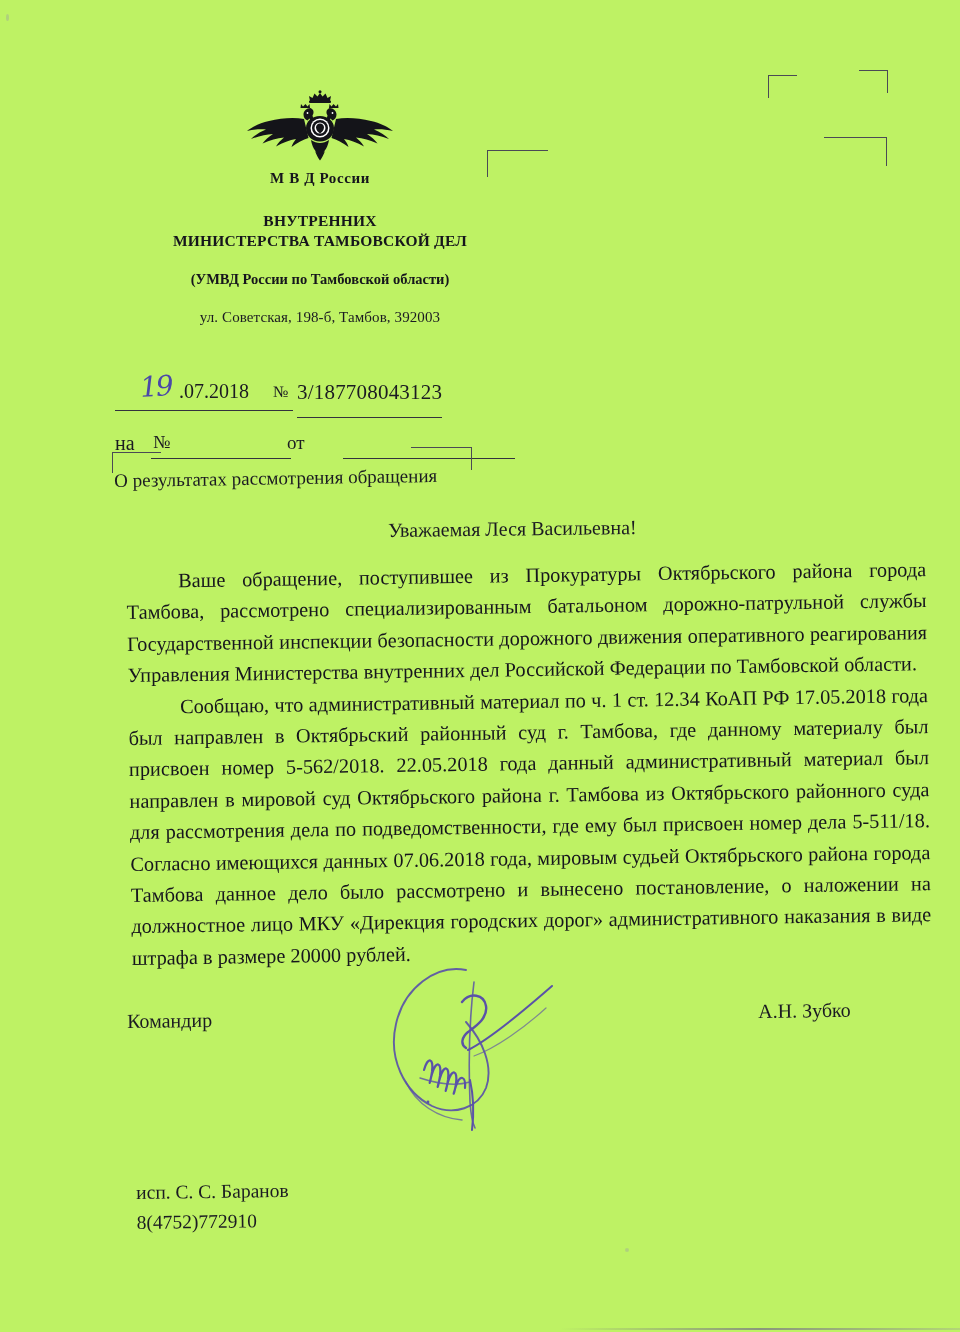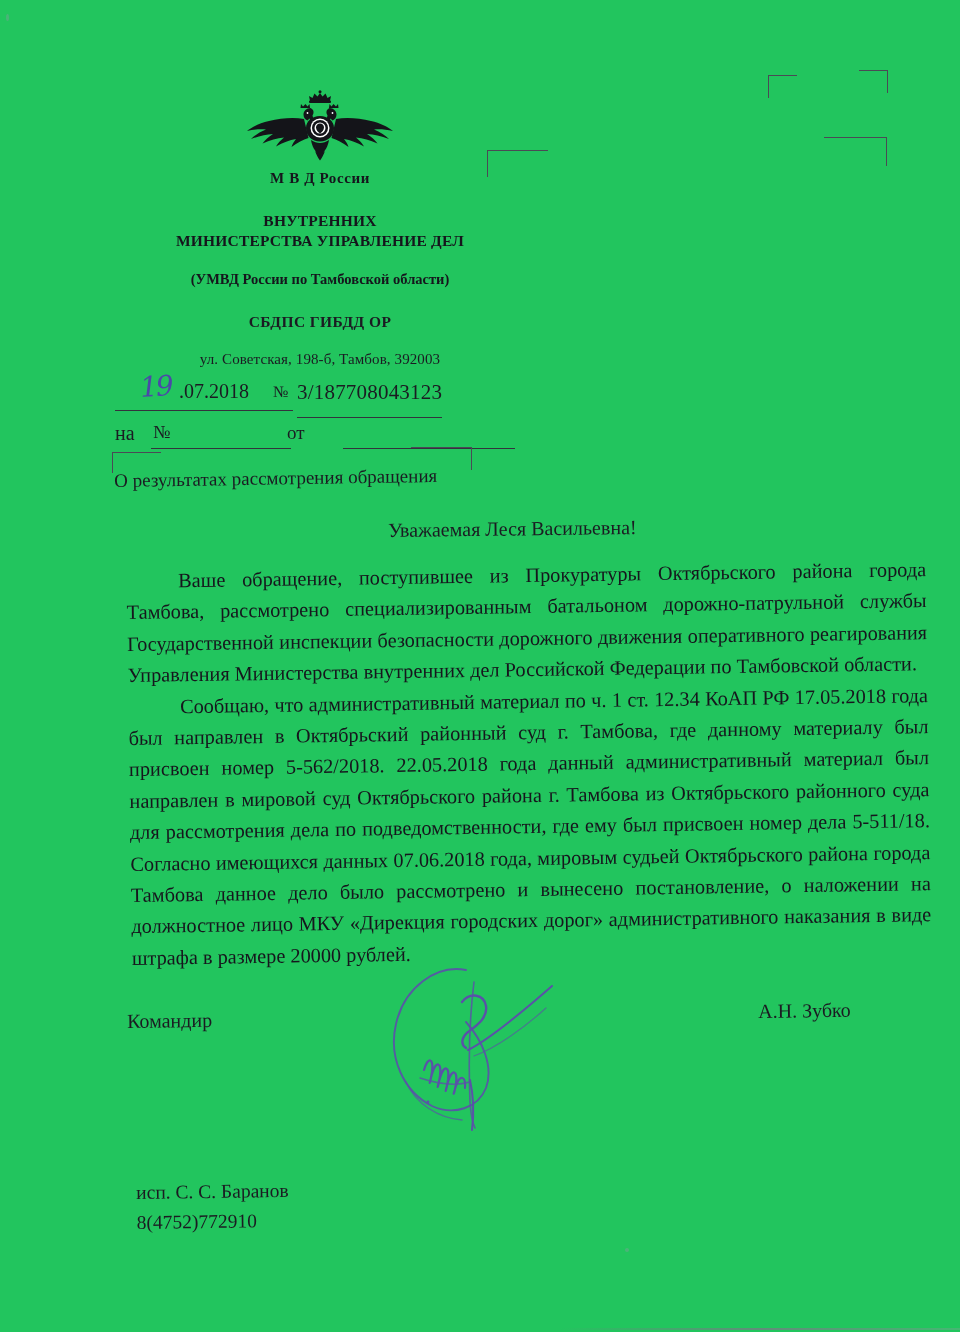--- a/index.html
+++ b/index.html
@@ -8,21 +8,21 @@
     background: #ffffff;
   }
   body {
     font-family: "Liberation Serif", "DejaVu Serif", serif;
     color: #1b1b22;
   }
   #page {
     position: relative;
     width: 960px;
     height: 1332px;
-    background: #22c55e;
+    background: #bef264;
     overflow: hidden;
   }
 
   
   .letterhead {
     position: absolute;
     left: 120px;
     top: 90px;
     width: 400px;
     text-align: center;
@@ -115,21 +115,21 @@
   .ruleline-1 {
     position: absolute;
     left: 0px;
     top: 32px;
     width: 178px;
     border-bottom: 1.3px solid #33333d;
   }
   .ref-row2 {
     position: relative;
     height: 36px;
-    margin-top: 6px;
+    margin-top: 16px;
     white-space: nowrap;
   }
   .na-word {
     position: absolute;
     left: 0px;
     top: 4px;
     font-size: 20px;
   }
   .na-no {
     position: absolute;
@@ -330,25 +330,24 @@
 
         <path d="M96 70 c-14 2 -28 6 -40 12" stroke="#141419" stroke-width="1.6" fill="none"></path>
         <path d="M204 70 c14 2 28 6 40 12" stroke="#141419" stroke-width="1.6" fill="none"></path>
       </g>
     </svg>
 
     <div class="emblem-caption">М В Д России</div>
 
     <div class="org-block">
       <div>ВНУТРЕННИХ</div>
-      <div>МИНИСТЕРСТВА УПРАВЛЕНИЕ ДЕЛ</div>
+      <div>МИНИСТЕРСТВА ТАМБОВСКОЙ ДЕЛ</div>
       <div class="short">(УМВД России по Тамбовской области)</div>
     </div>
 
-    <div class="dept-line">СБДПС ГИБДД ОР</div>
     <div class="address-line">ул. Советская, 198-б, Тамбов, 392003</div>
   </div>
 
   <div class="addr-frame" id="addr-top">
     <span class="c-tl"></span>
     <span class="c-tr"></span>
   </div>
   <div class="addr-frame" id="addr-bottom">
     <span class="c-tl"></span>
     <span class="c-tr"></span>

